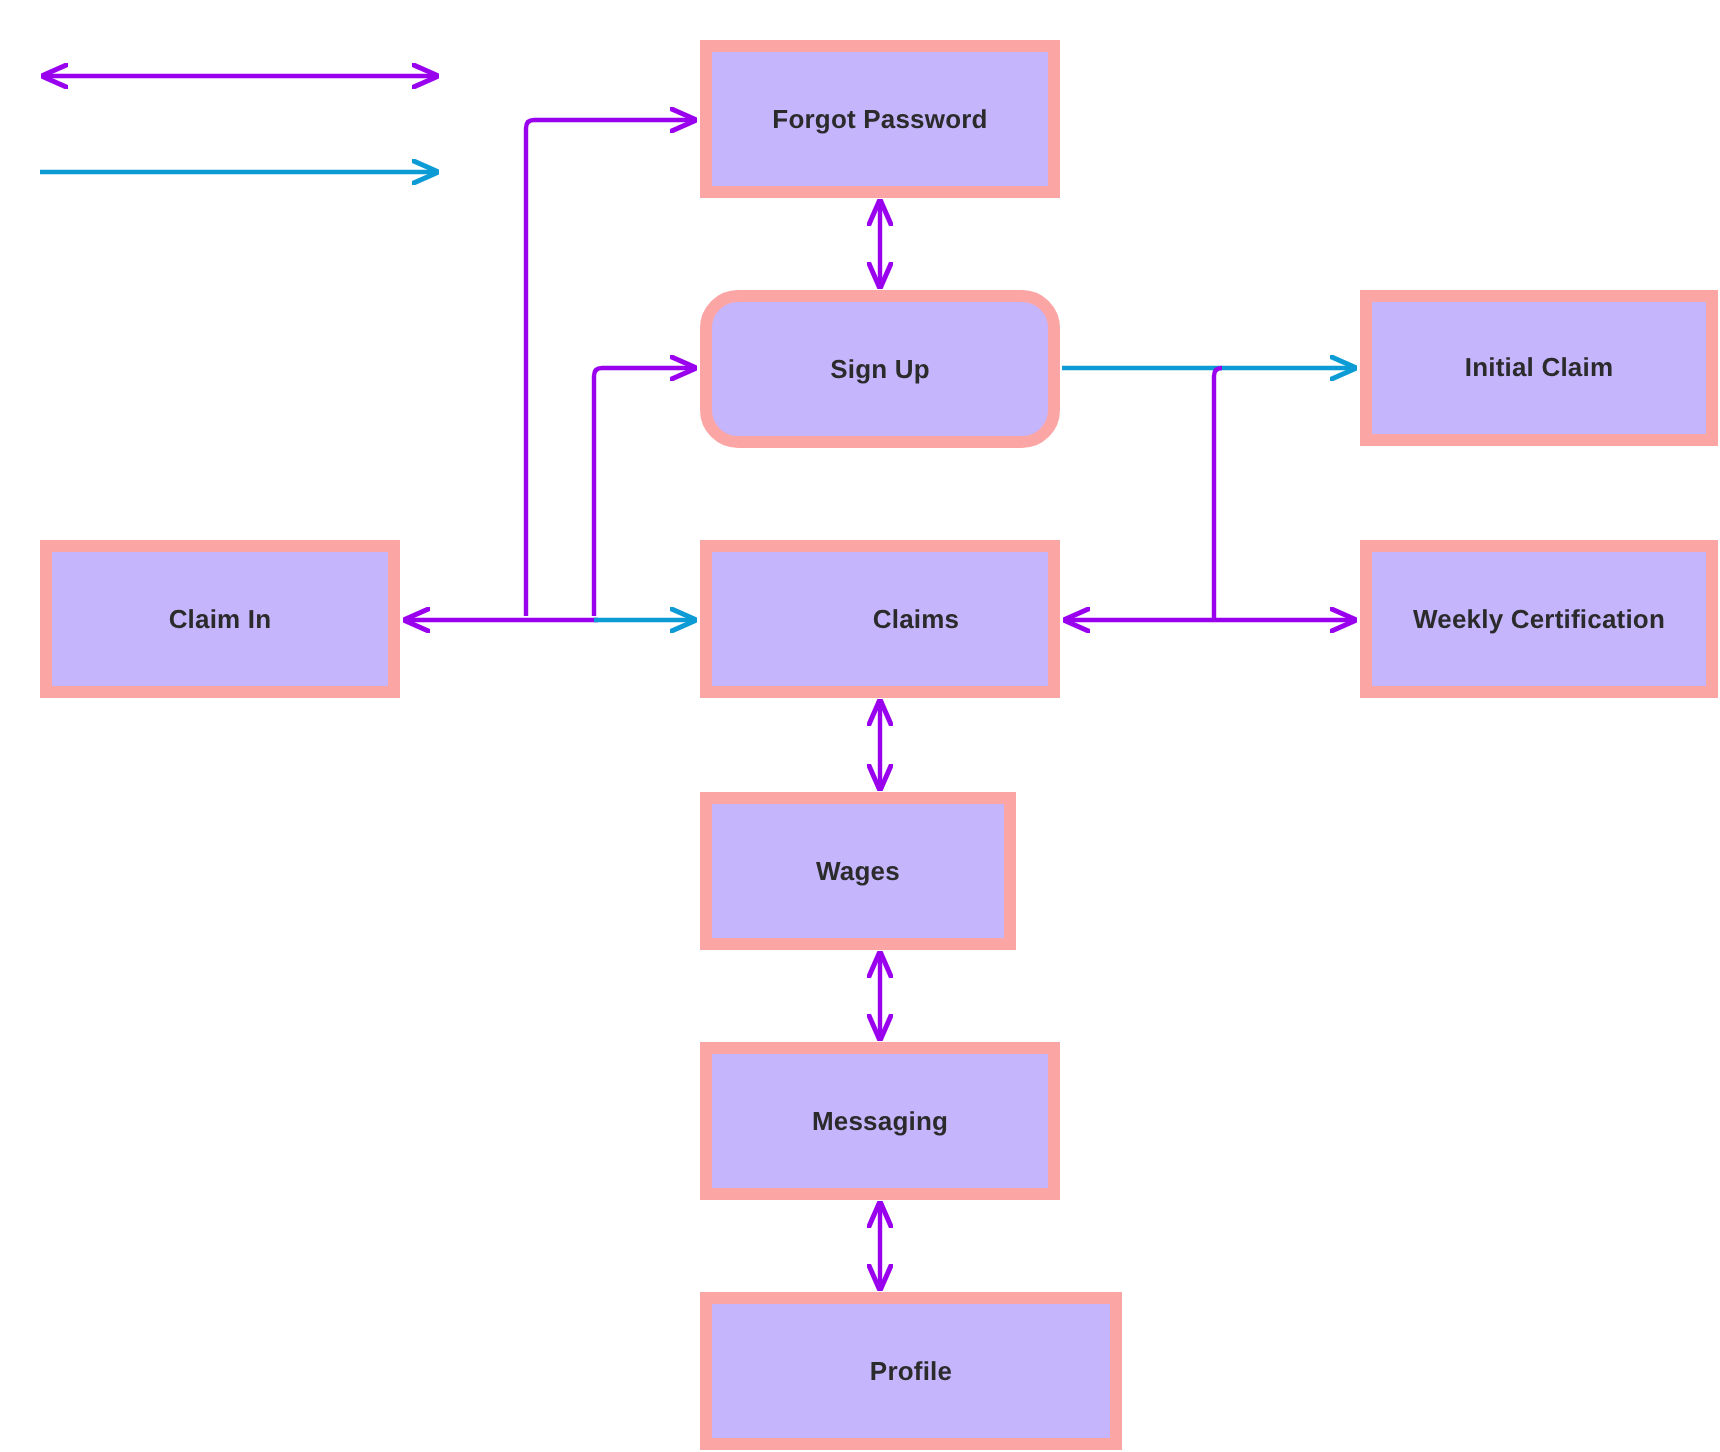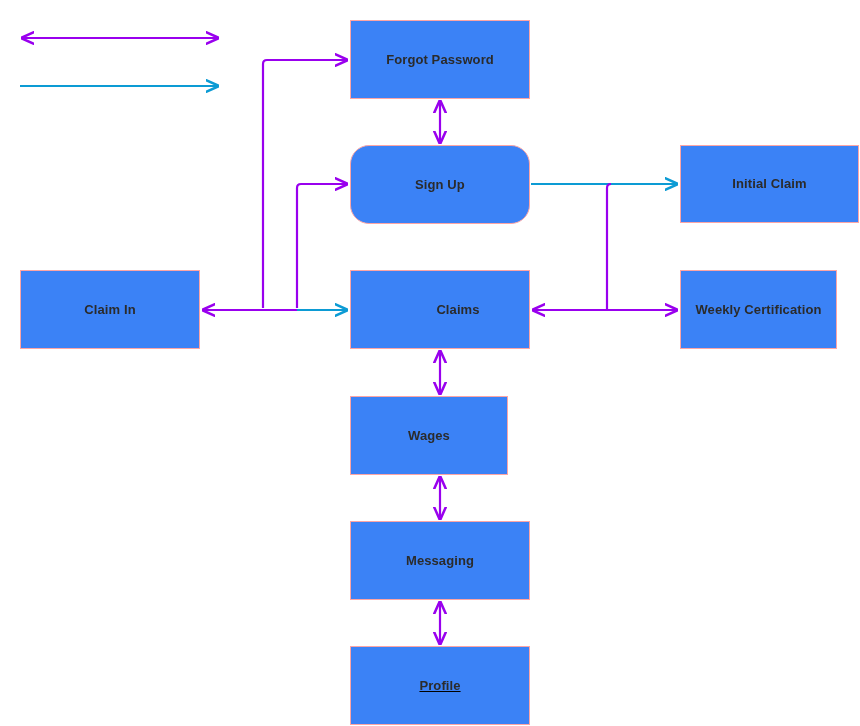--- a/index.html
+++ b/index.html
@@ -22,22 +22,22 @@
     position: absolute;
     left: 0;
     top: 0;
     width: 860px;
     height: 726px;
     pointer-events: none;
   }
   .node {
     position: absolute;
     box-sizing: border-box;
-    border: 1px solid #fca5a5;
-    background: #3b82f6;
+    border: 6px solid #fca5a5;
+    background: #c4b5fd;
     display: flex;
     align-items: center;
     justify-content: center;
     text-align: center;
   }
   .node-label {
     font-family: "Liberation Sans", sans-serif;
     font-size: 13px;
     font-weight: bold;
     color: #2b2b2b;
@@ -114,29 +114,29 @@
   </div>
 
   <div class="node" style="left:350px; top:396px; width:158px; height:79px;">
     <span class="node-label">Wages</span>
   </div>
 
   <div class="node" style="left:350px; top:521px; width:180px; height:79px;">
     <span class="node-label">Messaging</span>
   </div>
 
-  <div class="node" style="left:350px; top:646px; width:180px; height:79px;text-decoration:underline;">
+  <div class="node" style="left:350px; top:646px; width:211px; height:79px;">
     <span class="node-label">Profile</span>
   </div>
 
   <div class="node" style="left:20px; top:270px; width:180px; height:79px;">
     <span class="node-label">Claim In</span>
   </div>
 
   <div class="node" style="left:680px; top:145px; width:179px; height:78px;">
     <span class="node-label">Initial Claim</span>
   </div>
 
-  <div class="node" style="left:680px; top:270px; width:157px; height:79px;justify-content:center;">
+  <div class="node" style="left:680px; top:270px; width:179px; height:79px;justify-content:center;">
     <span class="node-label">Weekly Certification</span>
   </div>
 
 </div>
 
 </body></html>

